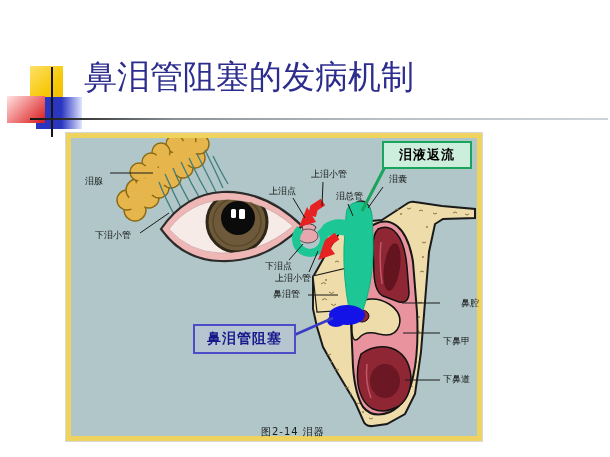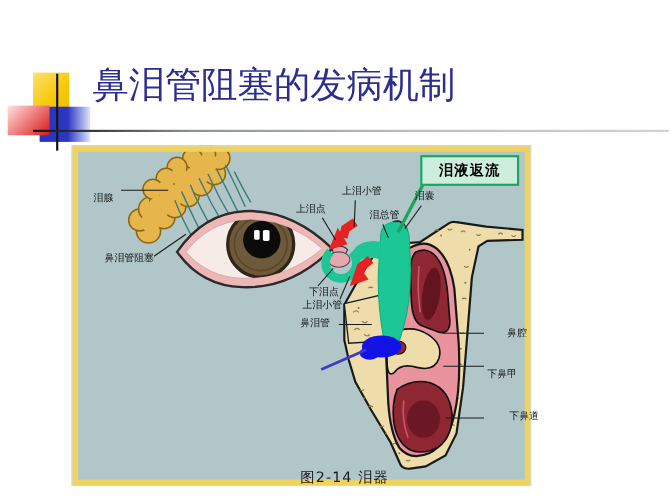--- a/index.html
+++ b/index.html
@@ -17,21 +17,21 @@
   #title-underline{position:absolute;left:30px;top:118px;width:578px;height:2px;z-index:4;
     background:linear-gradient(90deg,#151515 0%,#333 8%,#8a9298 25%,#b9bfc4 60%,#cfd4d8 100%);}
   
   #page-title{position:absolute;left:84px;top:57px;height:40px;line-height:40px;
     font-family:"DejaVu Serif","Liberation Serif",serif;font-size:33px;color:#2d2d8e;
     white-space:nowrap;z-index:5;}
   
   #panel{position:absolute;left:65px;top:132px;width:418px;height:310px;}
   #panel svg{position:absolute;left:0;top:0;}
   .lbl{position:absolute;font-size:9px;line-height:10px;color:#111;white-space:nowrap;z-index:6;}
-  #caption{position:absolute;left:208px;top:293px;font-size:13px;color:#1a1a1a;
+  #caption{position:absolute;left:196px;top:293px;font-size:10px;color:#1a1a1a;
     letter-spacing:1px;z-index:6;white-space:nowrap;}
   .callout{position:absolute;display:flex;align-items:center;justify-content:center;
     font-weight:bold;z-index:7;white-space:nowrap;font-family:Liberation Serif, serif;}
   #reflux-box{left:317px;top:9px;width:86px;height:24px;background:#cdeedd;
     border:2px solid #1aa55c;color:#000;font-size:13px;letter-spacing:1px;}
   #obstruction-box{left:128px;top:192px;width:99px;height:26px;background:#b7c5d1;
     border:2px solid #4c4cc8;color:#17178c;font-size:14px;letter-spacing:1px;}
 </style>
 </head>
 <body>
@@ -225,29 +225,30 @@
         <line x1="337" y1="171" x2="375" y2="171"></line>
         <line x1="338" y1="201" x2="375" y2="201"></line>
         <line x1="340" y1="248" x2="375" y2="248"></line>
       </g>
 
       <rect x="3" y="3" width="412" height="304" fill="none" stroke="#eed35e" stroke-width="6"></rect>
       <rect x="0.5" y="0.5" width="417" height="309" fill="none" stroke="#d8d8d8" stroke-width="1"></rect>
     </svg>
 
     <div class="lbl" style="left:20px;top:44px">泪腺</div>
-    <div class="lbl" style="left:30px;top:98px">鼻泪管阻塞</div>
+    <div class="lbl" style="left:30px;top:98px">下泪小管</div>
     <div class="lbl" style="left:204px;top:54px">上泪点</div>
     <div class="lbl" style="left:246px;top:37px">上泪小管</div>
     <div class="lbl" style="left:271px;top:59px">泪总管</div>
-    <div class="lbl" style="left:312px;top:42px">泪囊</div>
-    <div class="lbl" style="left:216px;top:129px">下泪点</div>
+    <div class="lbl" style="left:324px;top:42px">泪囊</div>
+    <div class="lbl" style="left:200px;top:129px">下泪点</div>
     <div class="lbl" style="left:210px;top:141px">上泪小管</div>
     <div class="lbl" style="left:208px;top:157px">鼻泪管</div>
     <div class="lbl" style="left:396px;top:166px">鼻腔</div>
     <div class="lbl" style="left:378px;top:204px">下鼻甲</div>
-    <div class="lbl" style="left:398px;top:242px">下鼻道</div>
+    <div class="lbl" style="left:378px;top:242px">下鼻道</div>
 
     <div class="callout" id="reflux-box">泪液返流</div>
+    <div class="callout" id="obstruction-box">鼻泪管阻塞</div>
 
     <div id="caption">图2-14  泪器</div>
   </div>
 </div>
 
 </body></html>

